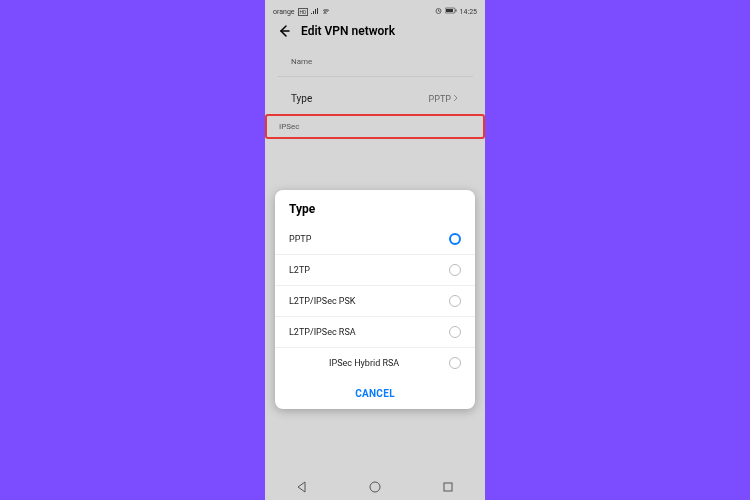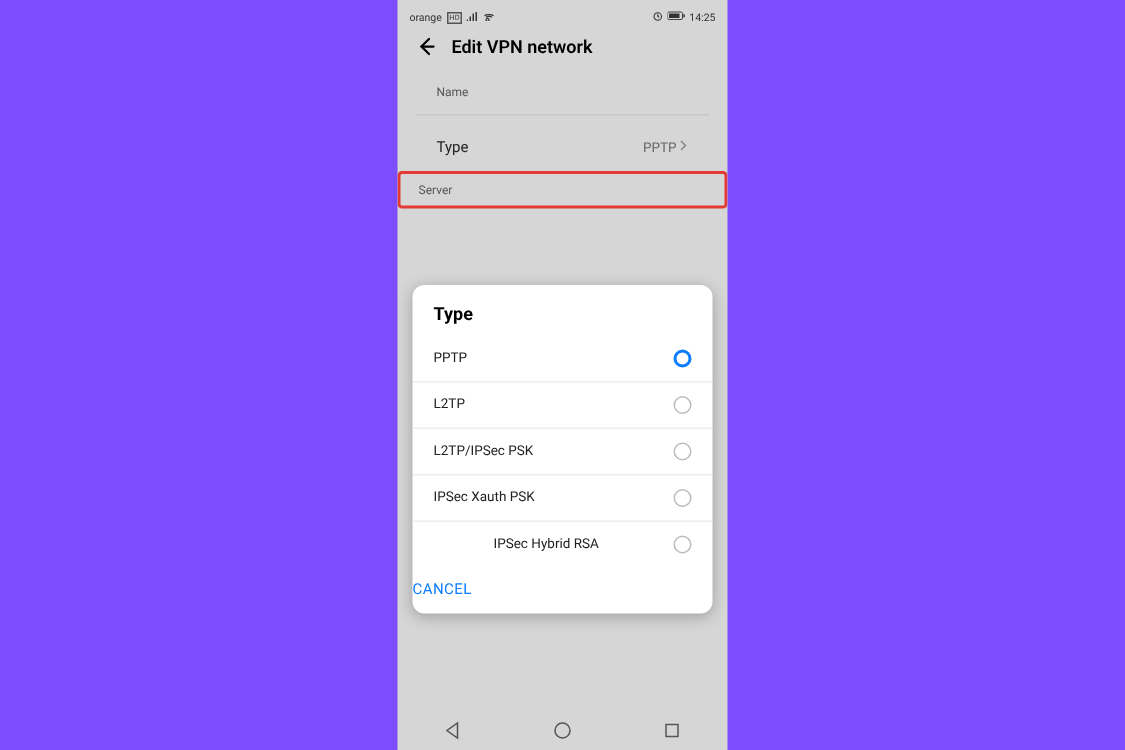--- a/index.html
+++ b/index.html
@@ -96,24 +96,24 @@
     height: 12px;
     border-radius: 50%;
     border: 1.5px solid #bbb;
     position: relative;
     flex-shrink: 0;
   }
   .radio.selected {
     border: 2.5px solid #0a7cff;
   }
   .cancel-row {
-    text-align: left;
+    text-align: center;
     padding: 10px 0;
     font-size: 10px;
-    font-weight: 400;
+    font-weight: 700;
     color: #0a7cff;
     letter-spacing: 0.3px;
   }
   .nav-bar {
     position: absolute;
     bottom: 0;
     left: 0;
     right: 0;
     height: 24px;
     display: flex;
@@ -185,40 +185,40 @@
       <span>PPTP</span>
       <span class="chevron">
         <svg width="6" height="8" viewBox="0 0 6 8">
             <path d="M1 1l3 3-3 3" stroke="#888" stroke-width="1" fill="none"></path>
           </svg>
       </span>
     </span>
   </div>
 
   <div class="server-row">
-    <span>Server</span>
+    <span>IPSec</span>
   </div>
 
   <div class="dialog">
     <div class="dialog-title">Type</div>
     <div id="options-container">
         <div class="option">
           <span>PPTP</span>
           <span class="radio selected"></span>
         </div>
         <div class="option">
           <span>L2TP</span>
           <span class="radio"></span>
         </div>
         <div class="option">
           <span>L2TP/IPSec PSK</span>
           <span class="radio"></span>
         </div>
         <div class="option">
-          <span>IPSec Xauth PSK</span>
+          <span>L2TP/IPSec RSA</span>
           <span class="radio"></span>
         </div>
         <div class="option">
           <span>IPSec Hybrid RSA</span>
           <span class="radio"></span>
         </div>
       </div>
     <div class="cancel-row">CANCEL</div>
   </div>
 

